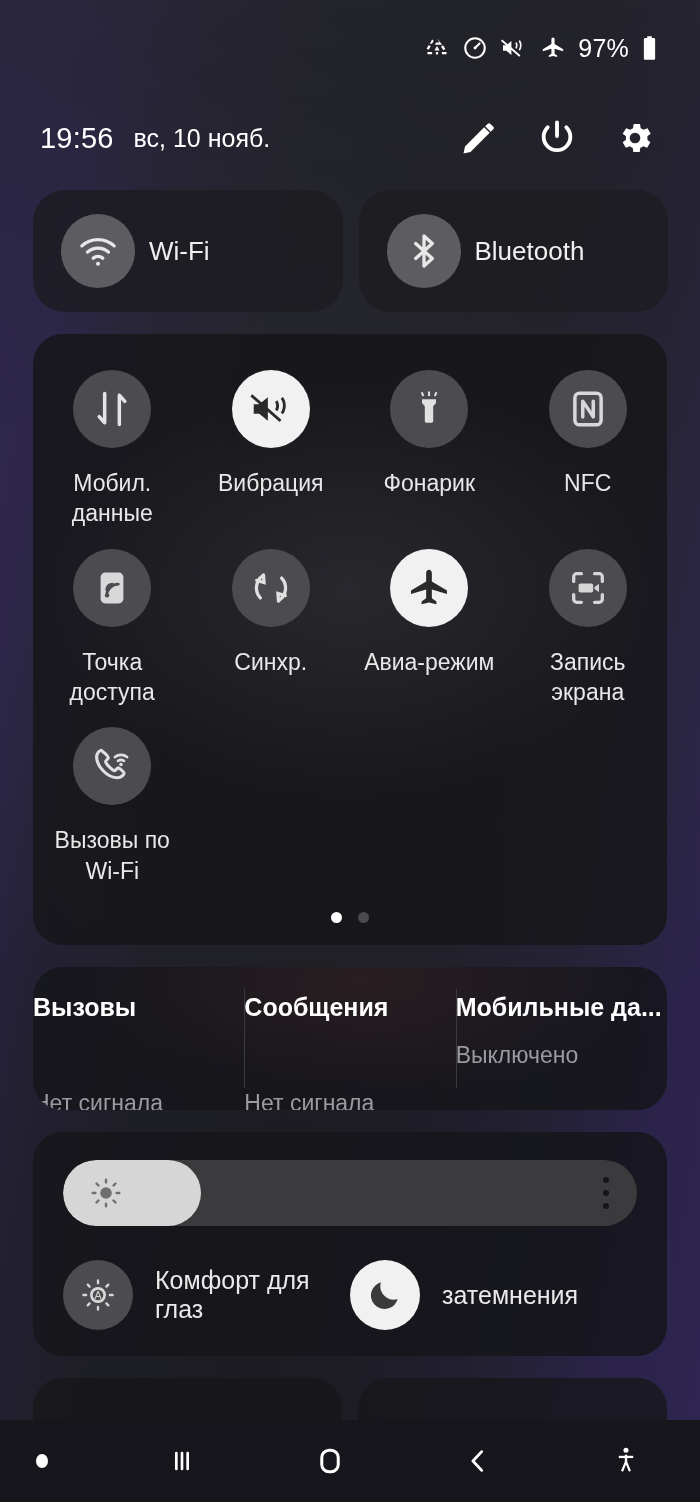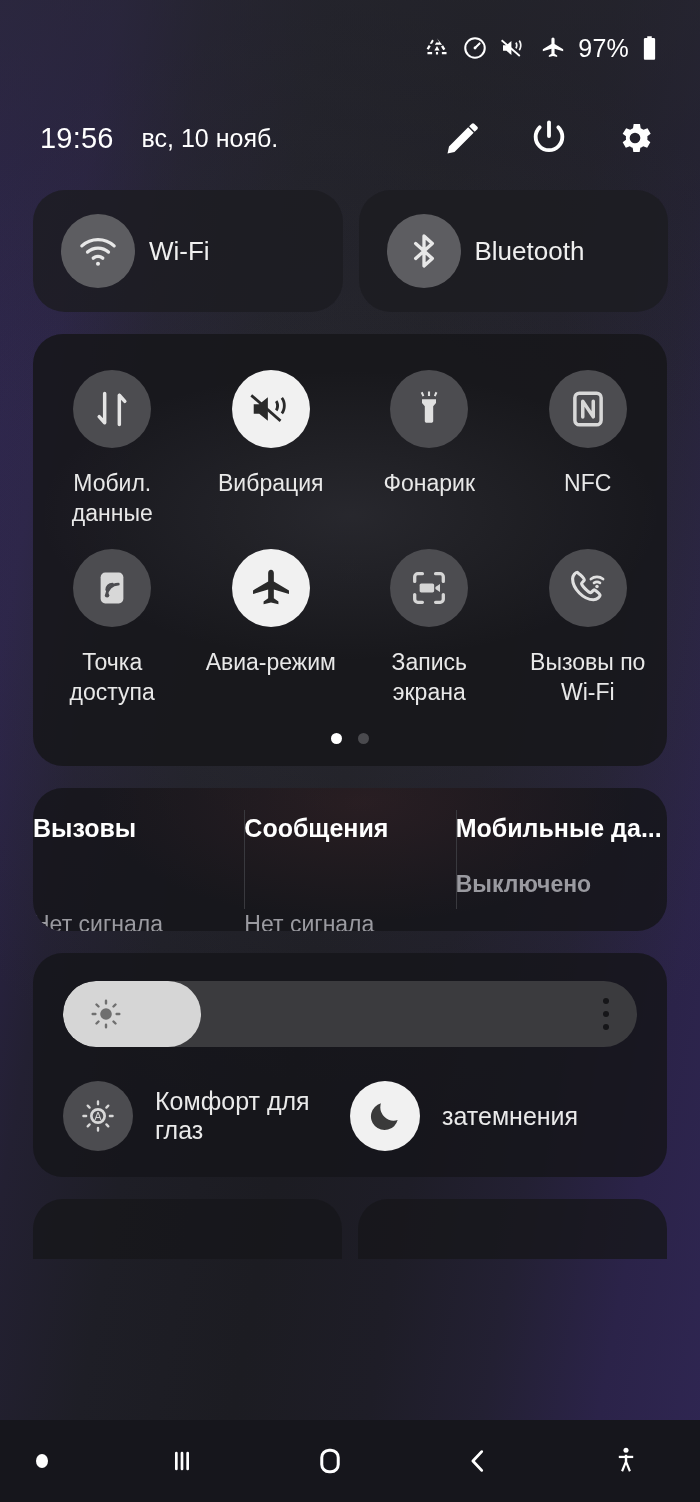--- a/index.html
+++ b/index.html
@@ -27,21 +27,21 @@
   
   .statusbar{
     height:96px; display:flex; align-items:center; justify-content:flex-end;
     padding-right:42px; gap:12px;text-align:right;
   }
   .sb-ico{ display:flex; align-items:center; justify-content:center; }
   .sb-batt{ font-size:25px; color:#fff; letter-spacing:.2px; font-weight:400;}
 
   
   .header{
-    display:flex; align-items:center; padding:0 34px 0 40px; height:84px;gap:8px;
+    display:flex; align-items:center; padding:0 34px 0 40px; height:84px;
   }
   .clock{ font-size:29px; color:#ffffff; letter-spacing:.2px; }
   .datetxt{ font-size:25px; color:#ffffff; margin-left:20px; }
   .hspacer{ flex:1; }
   .hicon{ width:62px; height:62px; display:flex; align-items:center; justify-content:center; margin-left:16px;}
 
   
   .pillrow{ display:flex; gap:16px; padding:10px 32px 0 33px; }
   .pill{
     flex:1; height:122px; border-radius:32px;
@@ -91,21 +91,21 @@
   .netcard::before{
     content:"";position:absolute;inset:0;
     background:radial-gradient(60% 120% at 52% 10%, rgba(120,60,60,.18) 0%, rgba(120,60,60,0) 70%);
   }
   .netcol{ flex:1; position:relative; z-index:2; display:flex; flex-direction:column; padding-top:26px;}
   .netcol + .netcol::before{
     content:""; position:absolute; left:0; top:22px; bottom:22px; width:1px; background:#39393e;
   }
   .net-t{ font-size:25px; font-weight:700; color:#ffffff; white-space:nowrap;}
   .net-s{ font-size:23px; color:#9a9aa0; }
-  .net-s.high{ margin-top:28px;font-weight:bold; }
+  .net-s.high{ margin-top:20px; }
   .net-s.low{ margin-top:68px; }
 
   
   .brightcard{
     margin:22px 33px 0 33px; border-radius:30px;
     background:rgba(22,22,26,.84); padding:28px 30px 26px 30px;
   }
   .slider{
     height:66px; border-radius:33px; background:#3b3b3e;
     position:relative; overflow:hidden; display:flex; align-items:center;
@@ -276,20 +276,30 @@
             <g fill="none" stroke="#4c4c50" stroke-width="1.6" stroke-linecap="round">
               <path d="M9 16.4a6.6 6.6 0 0 1 6.6-6.6"></path>
               <path d="M9 13a3.2 3.2 0 0 1 3.2-3.2"></path>
             </g>
             <circle cx="9.2" cy="16.2" r="1.25" fill="#4c4c50"></circle>
           </svg>
         </span>
         <span class="tile-lab">Точка доступа</span>
       </div>
 
+      <div class="tile">
+        <span class="tile-ico">
+          <svg width="44" height="44" viewBox="0 0 24 24" fill="none" stroke="#e0e0e0" stroke-width="1.8" stroke-linecap="round">
+            <path d="M7.6 5.3A8 8 0 0 0 6.2 17.4"></path>
+            <path d="M16.4 18.7A8 8 0 0 0 17.8 6.6"></path>
+            <path d="M7.9 4.8 8.2 9 4.2 7.9M16.1 19.2l-.3-4.2 4 1.1"></path>
+          </svg>
+        </span>
+        <span class="tile-lab">Синхр.</span>
+      </div>
 
       <div class="tile on">
         <span class="tile-ico">
           <svg width="44" height="44" viewBox="0 0 24 24" fill="#2a2a2a">
             <path d="M12 2c-.9 0-1.55.8-1.55 1.8v4.6L2.2 13.3v2l8.25-2.5v4.8l-2.5 1.7v1.5L12 19.9l4.05.9v-1.5l-2.5-1.7v-4.8l8.25 2.5v-2l-8.25-4.9V3.8C13.55 2.8 12.9 2 12 2z"></path>
           </svg>
         </span>
         <span class="tile-lab">Авиа-режим</span>
       </div>
 

